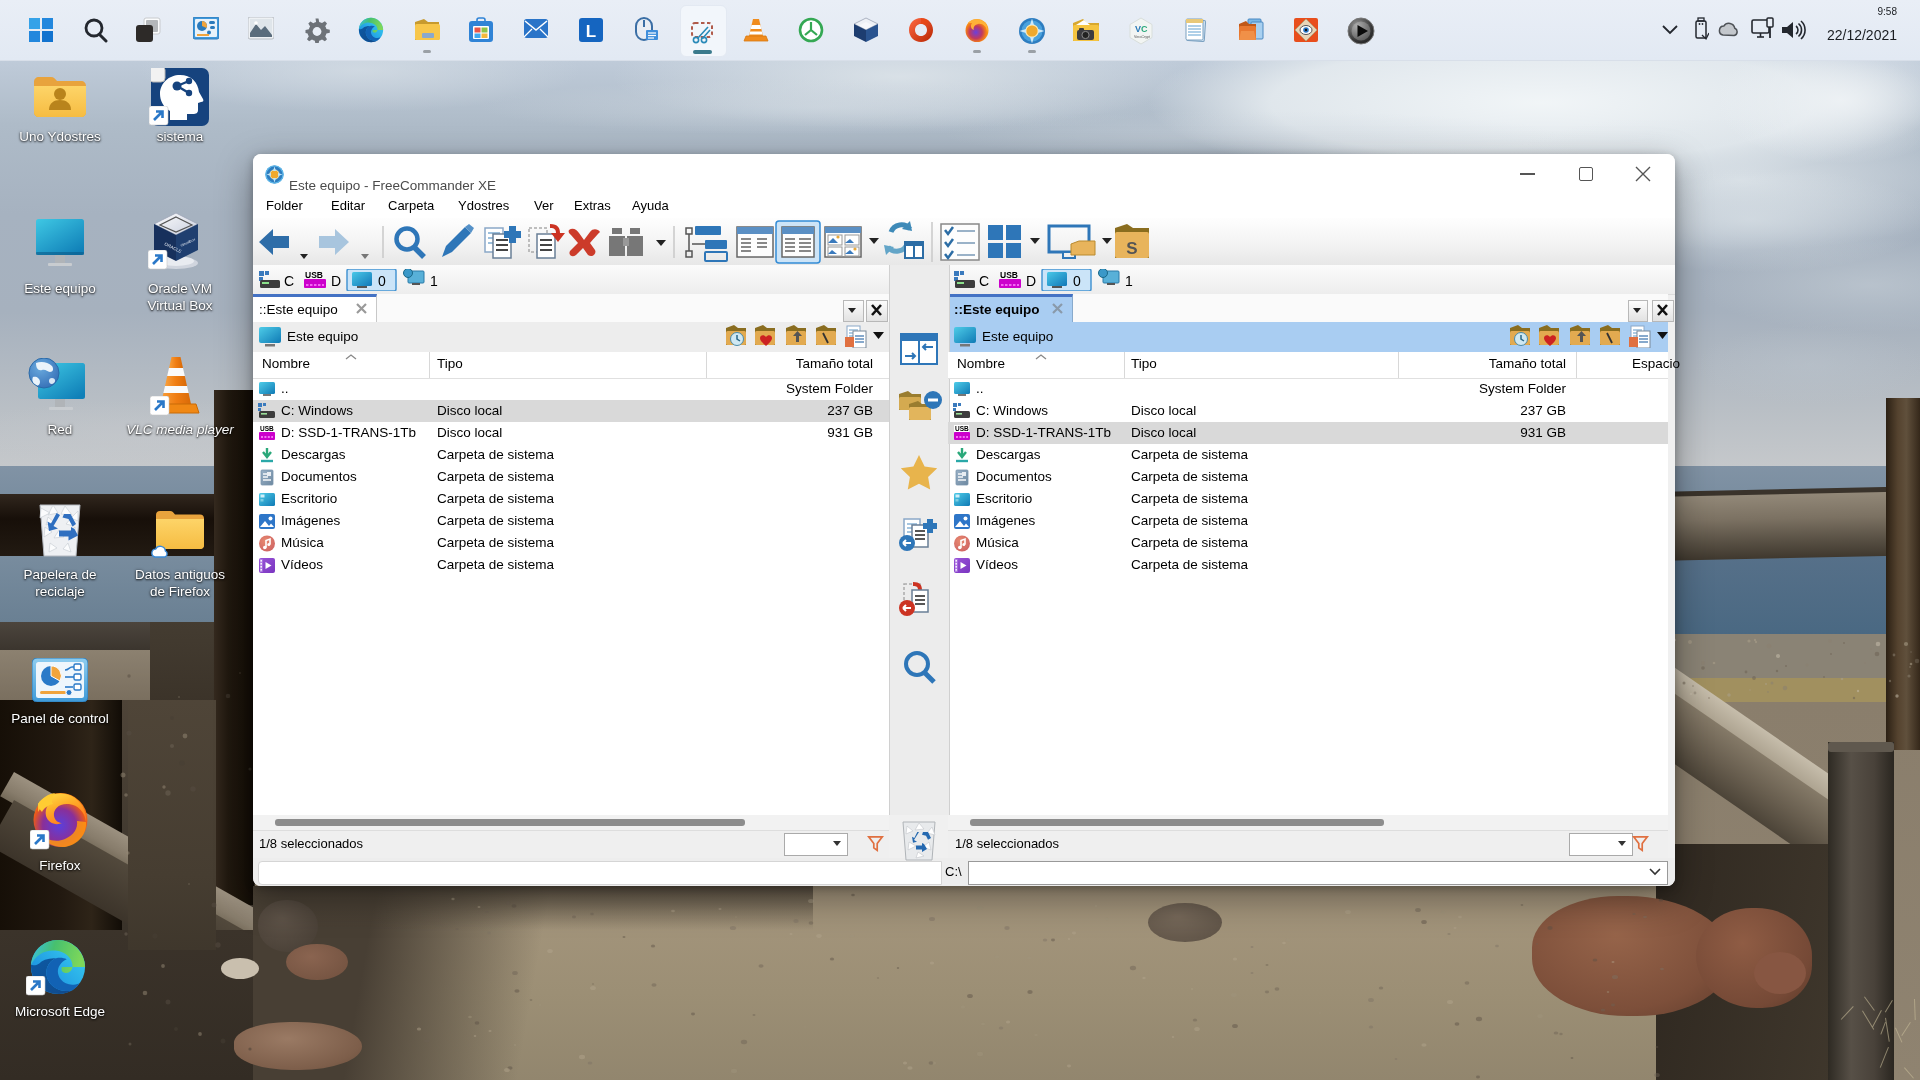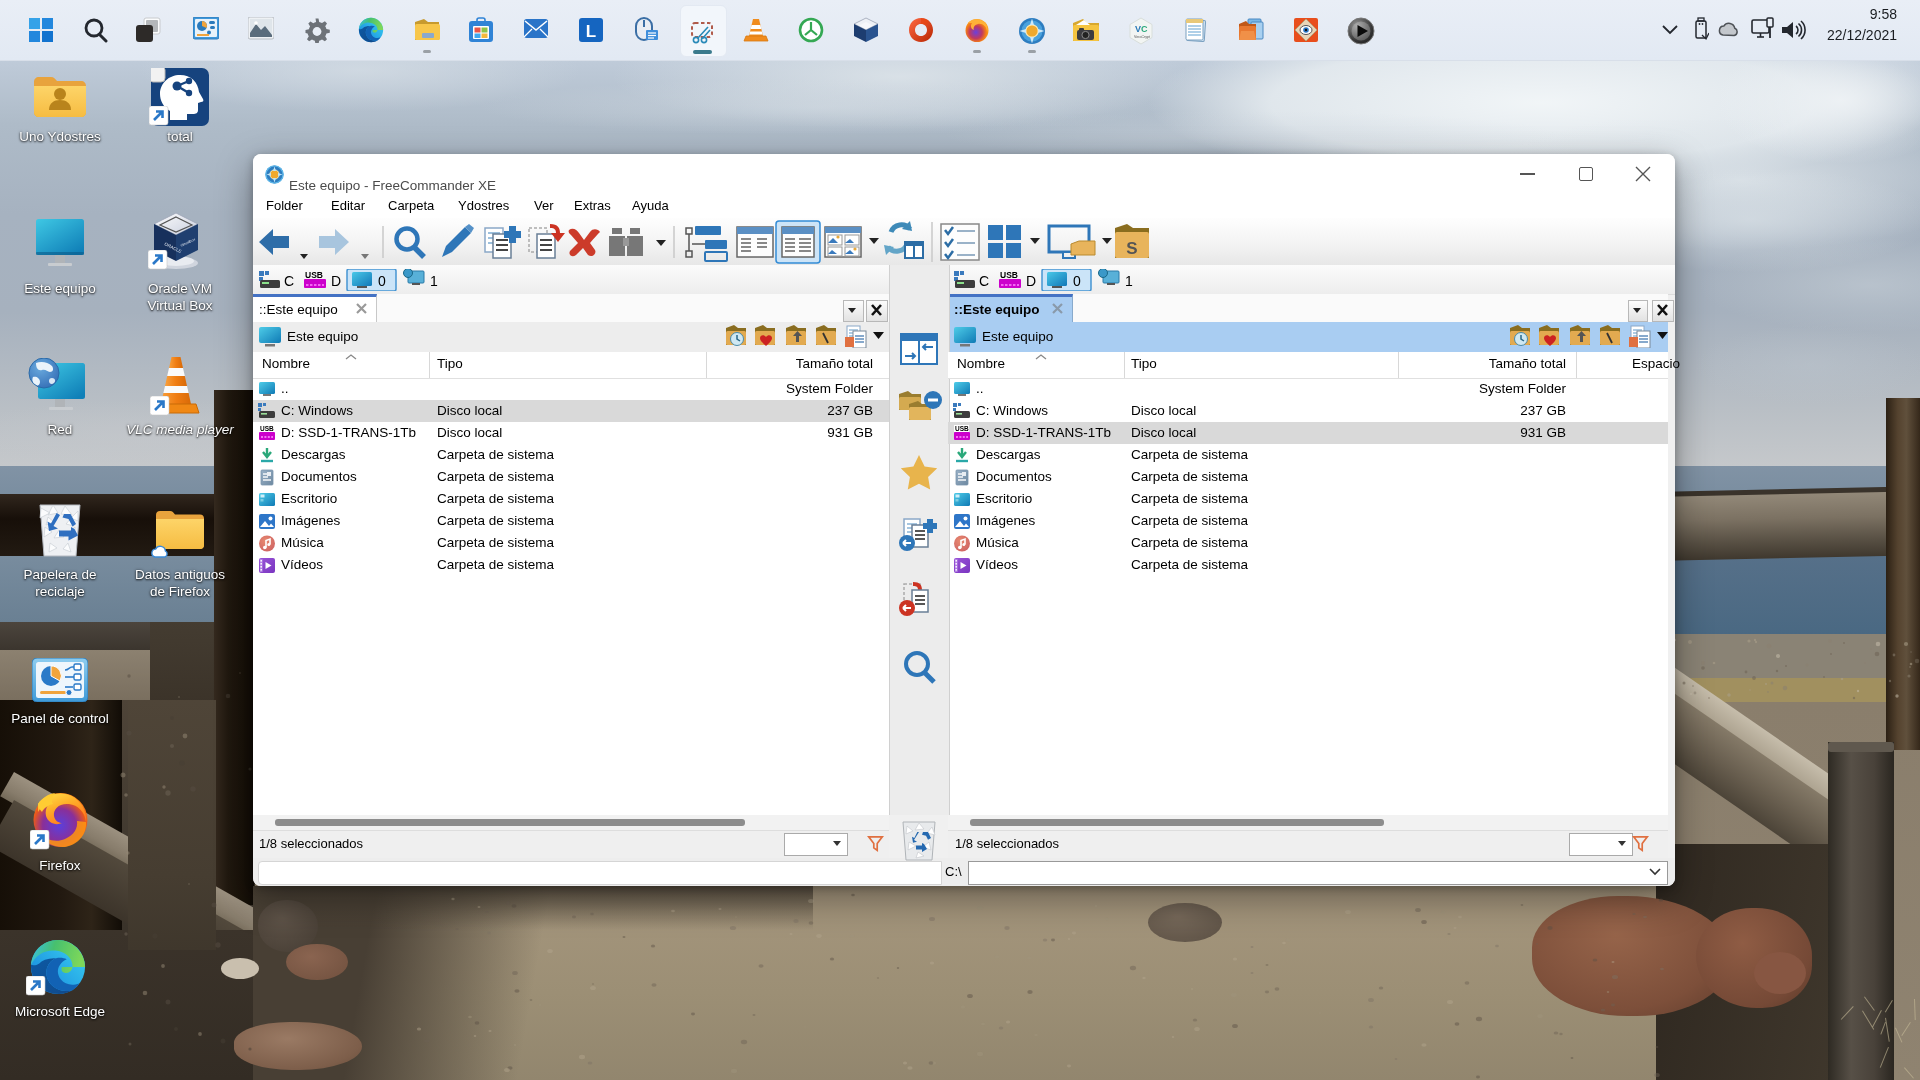--- a/index.html
+++ b/index.html
@@ -525,21 +525,21 @@
       <rect x="2" y="3" width="17" height="13" rx="1.5" fill="none" stroke="#23272e" stroke-width="1.6"></rect>
       <line x1="7" y1="20" x2="14" y2="20" stroke="#23272e" stroke-width="1.6"></line>
       <line x1="10.5" y1="16" x2="10.5" y2="20" stroke="#23272e" stroke-width="1.6"></line>
       <rect x="17" y="1" width="6" height="9" rx="1" fill="#e9eef6" stroke="#23272e" stroke-width="1.5"></rect>
       <line x1="20" y1="10" x2="20" y2="21" stroke="#23272e" stroke-width="1.8"></line>
     </svg>
 <svg class="ab" style="left:1780px;top:19px;" width="26" height="22" viewBox="0 0 26 22">
       <path d="M2 8 L7 8 L13 3 L13 19 L7 14 L2 14 Z" fill="#23272e"></path>
       <path d="M16 7 a5 5 0 0 1 0 8 M18.5 4.5 a8.5 8.5 0 0 1 0 13 M21 2 a12 12 0 0 1 0 18" stroke="#23272e" stroke-width="1.6" fill="none"></path>
     </svg>
-<div class="ab" style="left:1777px;top:6px;width:120px;height:17px;font-size:14px;color:#1a1d21;text-align:right;">9:58</div>
+<div class="ab" style="left:1777px;top:6px;width:120px;height:17px;font-size:10px;color:#1a1d21;text-align:right;">9:58</div>
 <div class="ab" style="left:1777px;top:27px;width:120px;height:17px;font-size:14px;color:#1a1d21;text-align:right;">22/12/2021</div>
 
 <svg class="ab" style="left:31px;top:72px;" width="58" height="48" viewBox="0 0 58 48">
       <path d="M3 10 C3 7 5 5 8 5 L20 5 C23 5 24 7 26 9 L50 9 C53 9 55 11 55 14 L55 40 C55 43 53 45 50 45 L8 45 C5 45 3 43 3 40 Z" fill="#e8a33d"></path>
 <path d="M3 14 L55 14 L55 40 C55 43 53 45 50 45 L8 45 C5 45 3 43 3 40 Z" fill="url(#fgr)"></path>
 <circle cx="29" cy="22" r="6" fill="#b9841c"></circle>
       <path d="M18 38 C18 31 23 28 29 28 C35 28 40 31 40 38 Z" fill="#b9841c"></path>
 <defs>
         <linearGradient id="fgr" x1="0" y1="0" x2="0" y2="1">
           <stop offset="0" stop-color="#fdd468"></stop>
@@ -557,21 +557,21 @@
         <circle cx="38" cy="25" r="3.2" fill="#16437e"></circle>
         <line x1="26" y1="18" x2="38" y2="13" stroke="#16437e" stroke-width="2.4"></line>
         <line x1="26" y1="18" x2="38" y2="25" stroke="#16437e" stroke-width="2.4"></line>
       </g>
 <rect x="-2" y="-2" width="16" height="16" rx="4" fill="#f2f2f2" stroke="#b8b8b8"></rect>
 </svg>
 <svg class="ab" style="left:149px;top:106px;" width="20" height="20" viewBox="0 0 20 20">
       <rect x="0" y="0" width="19" height="19" rx="2.5" fill="#fff" stroke="#c8c8c8" stroke-width=".6"></rect>
       <path d="M5 14 L13 6 M7 5.5 L13.5 5.5 L13.5 12" stroke="#2a78c8" stroke-width="2.6" fill="none"></path>
     </svg>
-<div class="lbl" style="left:115px;top:128px;width:130px;">total</div>
+<div class="lbl" style="left:115px;top:128px;width:130px;">sistema</div>
 <svg class="ab" style="left:36px;top:219px;" width="48" height="48" viewBox="0 0 48 48">
       <defs>
         <linearGradient id="mb" x1="0" y1="0" x2=".8" y2="1">
           <stop offset="0" stop-color="#3fc8e4"></stop>
           <stop offset="1" stop-color="#1080b8"></stop>
         </linearGradient>
       </defs>
 <rect x="0" y="0" width="48" height="36" rx="2.5" fill="url(#mb)"></rect>
       <rect x="0" y="33" width="48" height="3" rx="1" fill="#0a5a88" opacity=".6"></rect>
 <rect x="19" y="36" width="10" height="8" fill="#b0b4b8"></rect>

